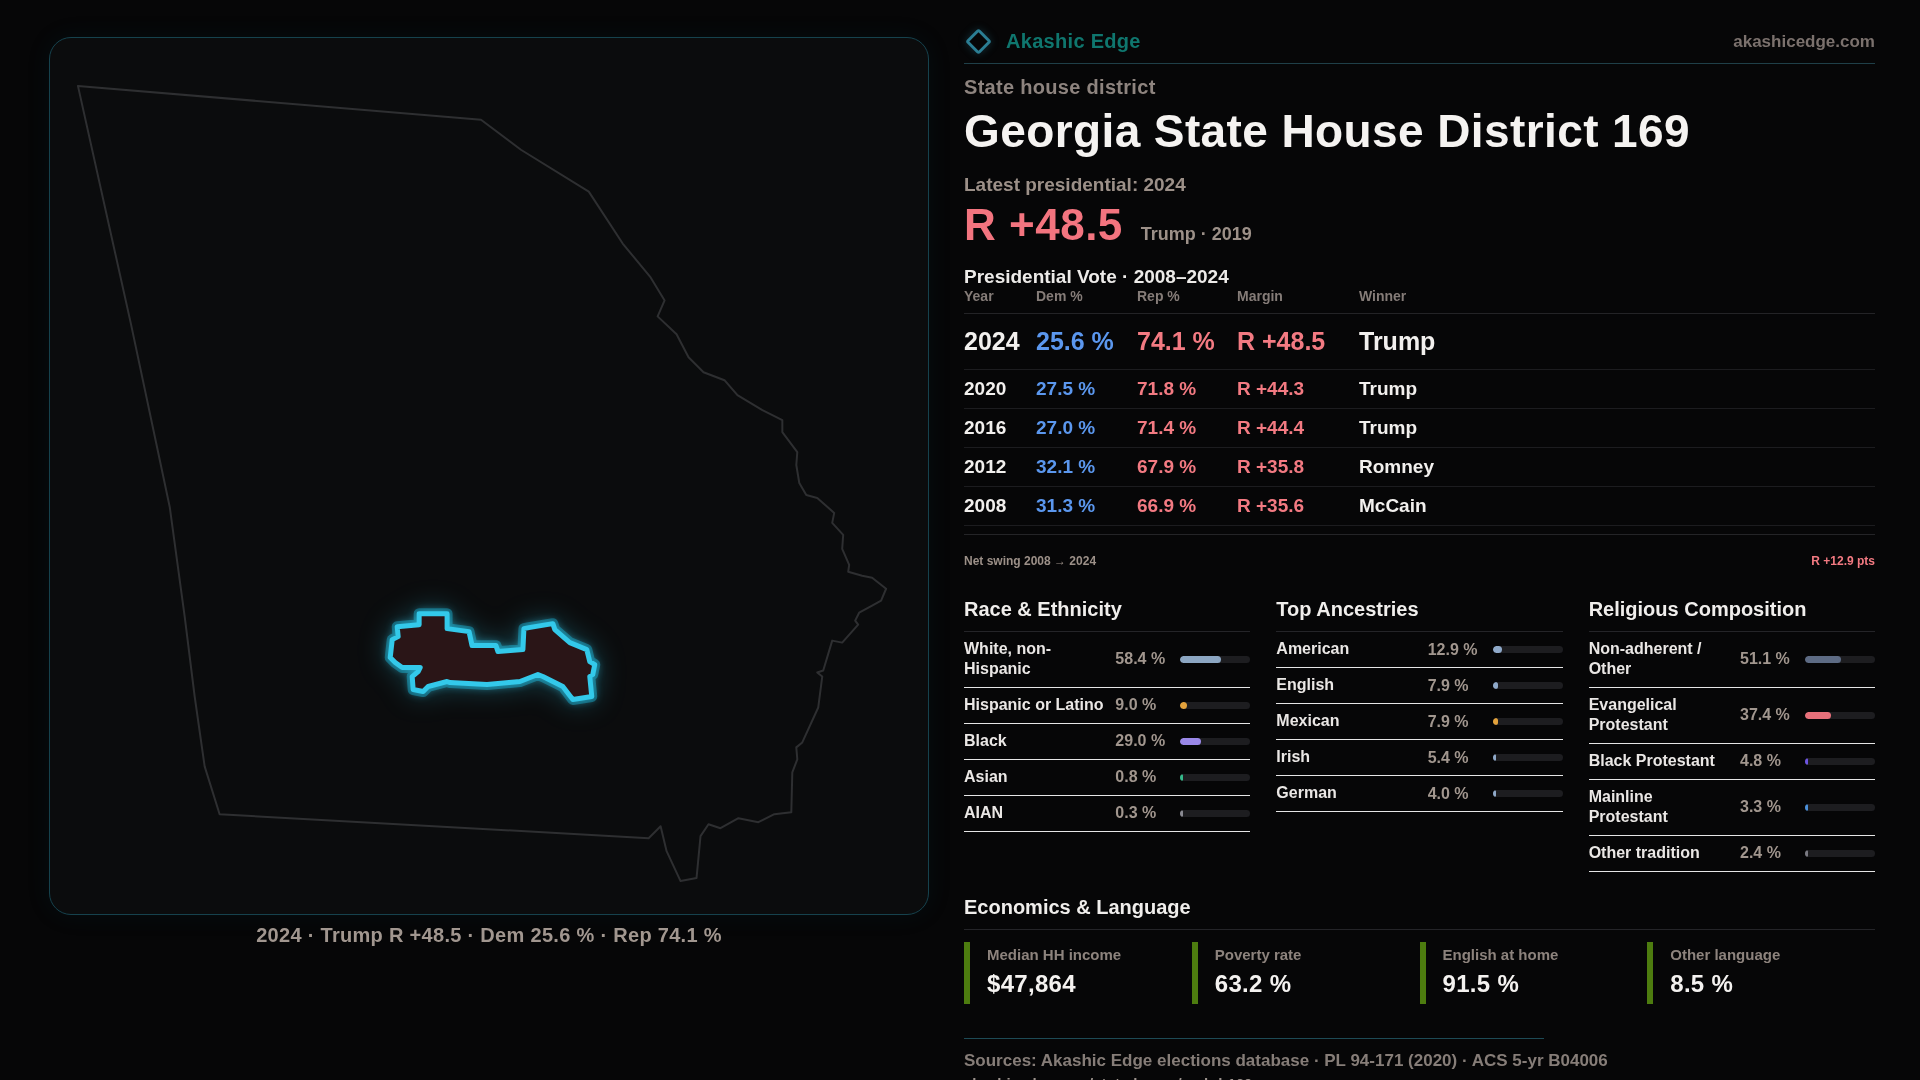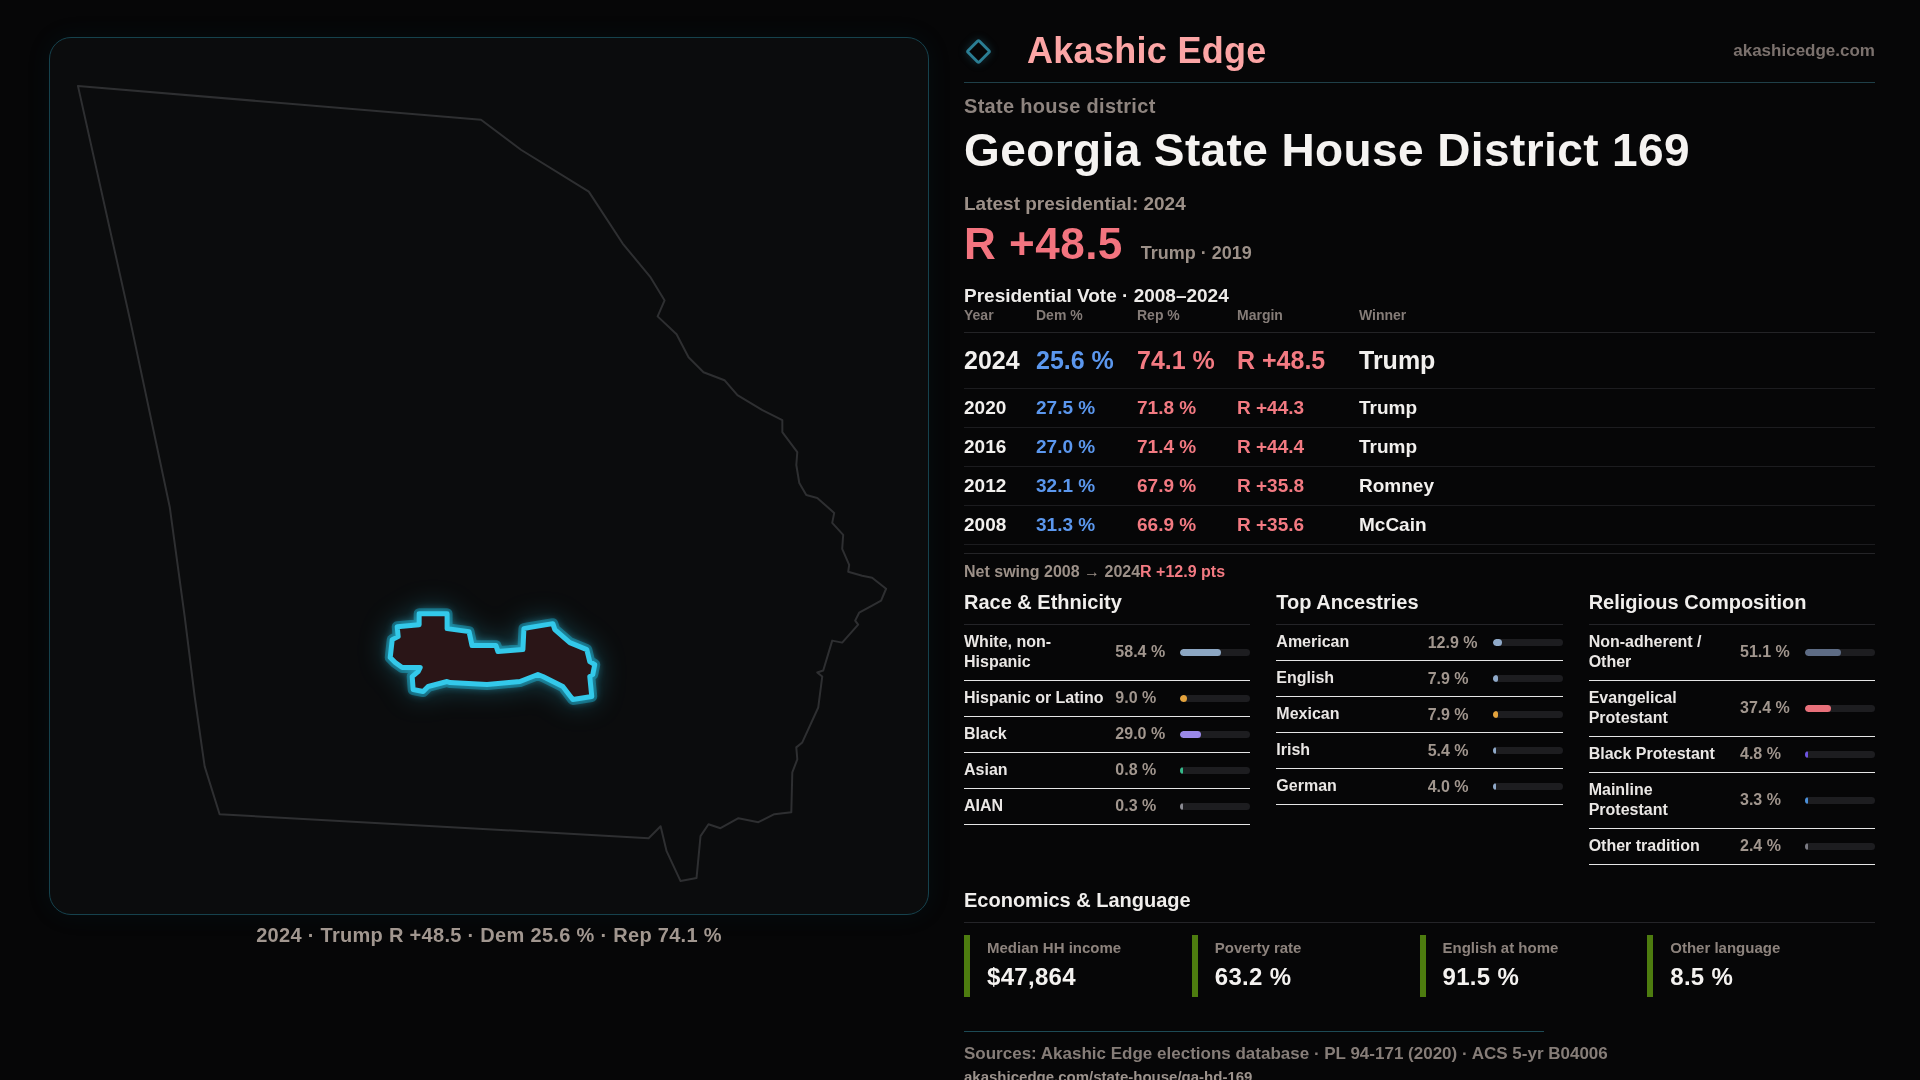--- a/index.html
+++ b/index.html
@@ -18,47 +18,47 @@
     filter:drop-shadow(0 0 5px rgba(51,201,234,.65)) drop-shadow(0 0 14px rgba(51,201,234,.30)); }
   .map-caption { position:absolute; left:49px; top:924px; width:880px; text-align:center;
     font-size:20px; font-weight:600; color:#a1968f; letter-spacing:.3px; }
 
   
   .content { position:absolute; left:964px; top:30px; width:911px; }
 
   .brand-row { display:flex; align-items:center; padding-bottom:10px; border-bottom:1px solid #1f3f48; }
   .diamond { width:19px; height:19px; border:3px solid #2b7e94; border-radius:3px;
     transform:rotate(45deg); margin:0 18px 0 5px; box-shadow:0 0 8px rgba(43,126,148,.35); }
-  .brand-name { font-size:36px; font-weight:700; letter-spacing:.3px; color:#fca5a5;margin-left:21px; }
+  .brand-name { font-size:20px; font-weight:700; letter-spacing:.3px; color:#0f766e; }
   .brand-domain { margin-left:auto; font-size:17px; font-weight:700; color:#7b716d; cursor:pointer; }
 
   .kicker { margin-top:12px; font-size:20px; font-weight:600; color:#8e847f; letter-spacing:.3px; }
   .h1 { margin-top:5px; font-size:46px; font-weight:700; letter-spacing:.4px; color:#f5f3f1; }
 
   .latest { margin-top:16px; font-size:19px; font-weight:700; color:#9c9088; }
   .margin-row { margin-top:4px; display:flex; align-items:baseline; }
   .margin-big { font-size:44px; font-weight:700; color:#f3747f; letter-spacing:.5px; }
   .margin-ctx { margin-left:18px; font-size:18px; font-weight:600; color:#9c9088; }
 
   .table-title { margin-top:16px; font-size:19px; font-weight:700; color:#edebe9; }
   .vtable { }
   .vrow { display:grid; grid-template-columns:72px 101px 100px 122px 1fr; align-items:baseline; }
   .vhead { font-size:14px; font-weight:600; color:#857c78; padding-bottom:9px; border-bottom:1px solid #232326; }
   .vrow.data { border-bottom:1px solid #1c1c1f; }
   .vrow.big { padding:13px 0; font-size:25px; font-weight:700; }
   .vrow.small { padding:8px 0; font-size:19px; font-weight:700; }
   .c-year { color:#f2f0ee; } .c-dem { color:#5b97ee; } .c-rep { color:#f37a82; }
   .c-margin { color:#f37a82; } .c-winner { color:#f2f0ee; }
 
-  .swing-row { display:flex; justify-content:flex-start; margin-top:8px; border-top:1px solid #242427;
-    padding-top:9px; font-size:16px; }
+  .swing-row { display:flex; justify-content:space-between; margin-top:8px; border-top:1px solid #242427;
+    padding-top:19px; font-size:12px; }
   .swing-label { font-weight:600; color:#9c9088; }
   .swing-value { font-weight:700; color:#f37a82; }
 
-  .demo-grid { margin-top:4px; display:grid; grid-template-columns:1fr 1fr 1fr; column-gap:26px; align-items:start; }
+  .demo-grid { margin-top:24px; display:grid; grid-template-columns:1fr 1fr 1fr; column-gap:26px; align-items:start; }
   .sec-title { font-size:20px; font-weight:700; color:#f0eeec; padding:6px 0 10px 0; border-bottom:1px solid #242428; }
   .stat-row { display:grid; grid-template-columns:1fr 56px 70px; column-gap:9px; align-items:center;
     padding:7px 0; border-bottom:1px solid #e5e5e5; min-height:36px; }
   .stat-label { font-size:16px; font-weight:600; color:#eae7e5; line-height:1.28; }
   .stat-value { font-size:16px; font-weight:600; color:#a1968e; white-space:nowrap; }
   .bar-track { width:70px; height:7px; border-radius:4px; background:#1d1d20; overflow:hidden; }
   .bar-fill { height:7px; border-radius:4px; min-width:3px; }
 
   .econ { margin-top:18px; }
   .econ-cards { margin-top:12px; display:grid; grid-template-columns:repeat(4,1fr); }

